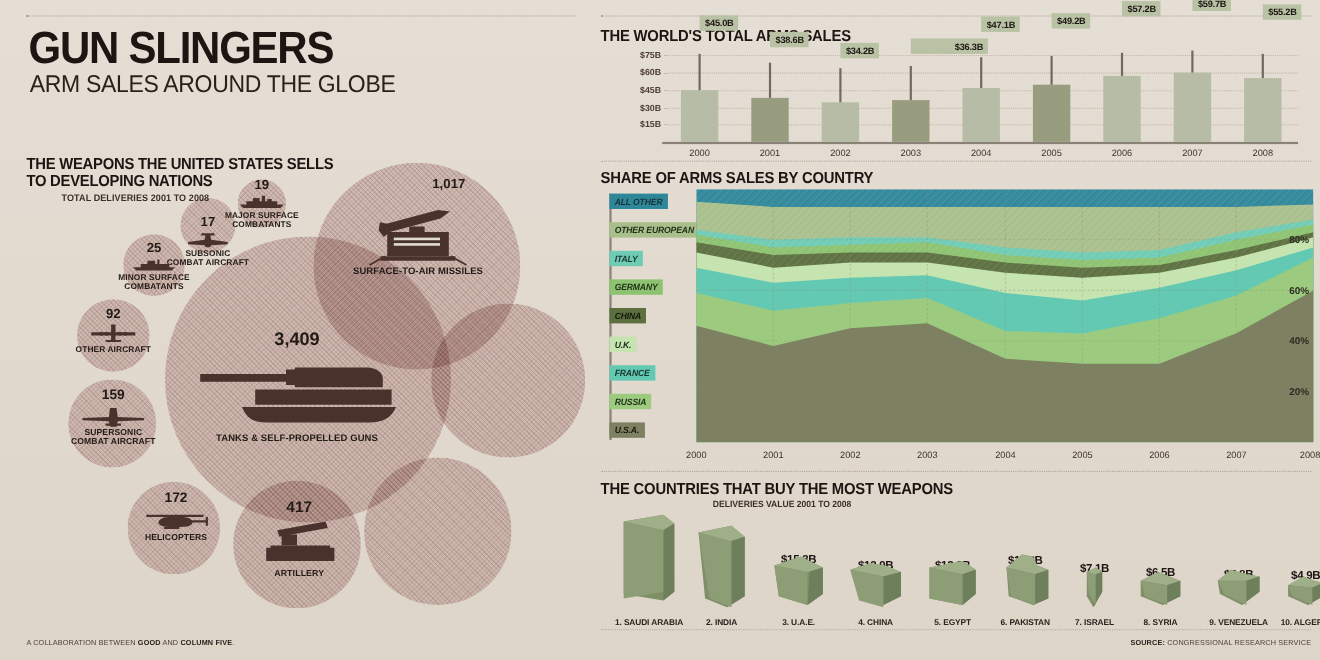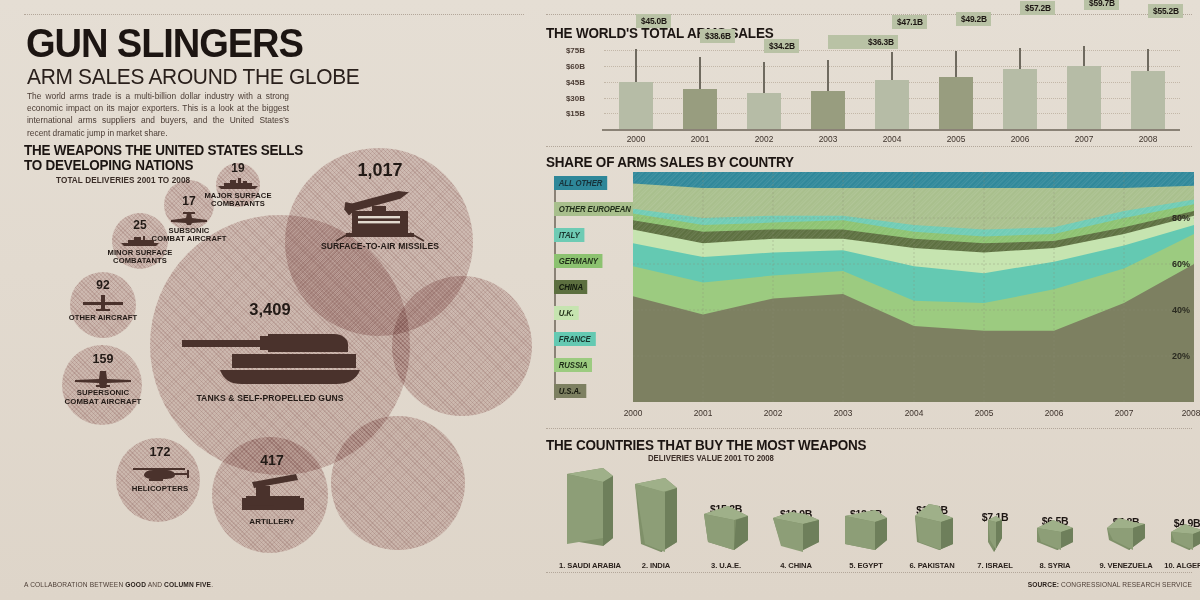--- a/index.html
+++ b/index.html
@@ -84,21 +84,21 @@
   }
   .panel-sub{
     position:absolute; font-weight:bold; font-size:8.2px; color:#3b2e28;
     transform:scaleX(0.95); transform-origin:left center;
   }
 
   
   .bc{ position:absolute; }
   .bc-grid{ position:absolute; left:0; right:0; border-top:1px dotted #c3b7a8; }
   .bc-ylab{
-    position:absolute; right:100%; margin-right:19px;
+    position:absolute; right:100%; margin-right:3px;
     font-size:8px; font-weight:bold; color:#4b3c34;
     transform:translateY(-50%); white-space:nowrap;
   }
   .bc-axis{ position:absolute; left:-2px; right:0; height:2px; background:#8a8276; }
   .bar{ position:absolute; bottom:0; }
   .pole{ position:absolute; width:1.6px; background:#6f6a5f; bottom:0; left:50%; margin-left:-0.8px; }
   .flag{
     position:absolute; left:50%; margin-left:0px; top:0;
     background:#b9c2a5; color:#1c1512; font-weight:bold; font-size:8.4px;
     padding:2px 4px 2px 5px; white-space:nowrap; letter-spacing:-0.2px;
@@ -153,21 +153,20 @@
 
 <div class="paper-grad"></div>
 <div class="wrap">
 
   <div class="left">
 
     <div class="rule" style="left:24px; width:500px; top:14px;"></div>
 
     <div class="hdr-title">GUN SLINGERS</div>
     <div class="hdr-sub">ARM SALES AROUND THE GLOBE</div>
-    <div class="hdr-para">The world arms trade is a multi-billion dollar industry with a strong economic impact on its major exporters. This is a look at the biggest international arms suppliers and buyers, and the United States's recent dramatic jump in market share.</div>
 
     <div class="sec-title" style="left:24px; top:143px;">THE WEAPONS THE UNITED STATES SELLS</div>
     <div class="sec-title" style="left:24px; top:158px;">TO DEVELOPING NATIONS</div>
     <div class="sec-sub" style="left:56px; top:175px;">TOTAL DELIVERIES 2001 TO 2008</div>
 
     <div class="bub" style="left:285px; top:148px; width:188px; height:188px;"></div>
     <div class="bub" style="left:150px; top:215px; width:260px; height:260px;"></div>
     <div class="bub" style="left:392px; top:276px; width:140px; height:140px;"></div>
     <div class="bub" style="left:331px; top:416px; width:134px; height:134px;"></div>
     <div class="bub" style="left:212px; top:437px; width:116px; height:116px;"></div>
@@ -250,21 +249,21 @@
         <path class="ink" d="M8 26h62v12H8z"></path>
         <path class="ink" d="M12 24h54v3H12z"></path>
         <rect class="ink" x="14" y="31" width="26" height="2.6" fill="#e2dacf"></rect>
       </svg>
       <div class="lbl" style="top:66px; font-size:8px; width:100px;">ARTILLERY</div>
     </div>
 
 
 
     <div class="wpn" style="left:310px; top:160px; width:140px; height:100px;">
-      <div class="num" style="top:0px; font-size:18px;">1,017</div>
+      <div class="num" style="top:0px; font-size:12px;margin-left:28px;">1,017</div>
       <svg width="112" height="62" viewBox="0 0 112 62" style="top:20px;">
         <g transform="rotate(-15 56 20)">
           <path class="ink" d="M24 16h52l10 4-10 4H24z"></path>
           <path class="ink" d="M22 13l6 3v8l-6 3-3-7z"></path>
         </g>
         <path class="ink" d="M48 26h14v6H48z"></path>
         <path class="ink" d="M28 31h56v22H28z"></path>
         <rect x="34" y="36" width="42" height="2.4" fill="#e2dacf"></rect>
         <rect x="34" y="41" width="42" height="2.4" fill="#e2dacf"></rect>
         <path class="ink" d="M22 53h68v4H22z"></path>

